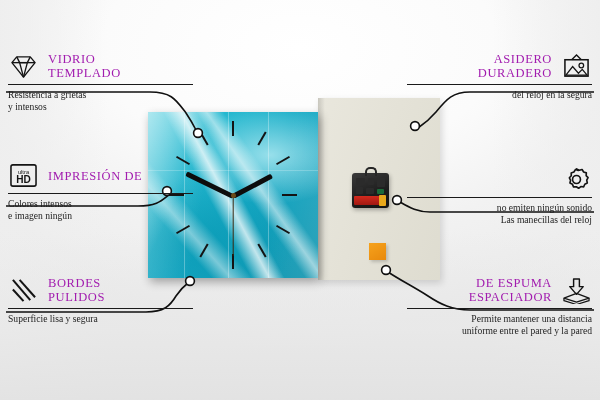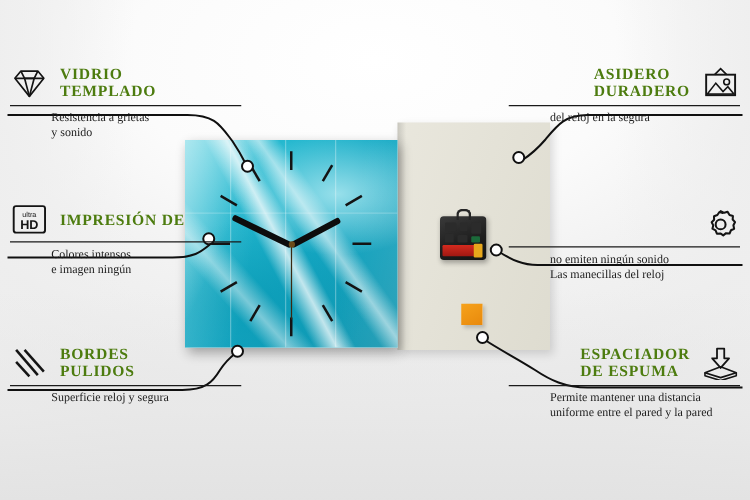--- a/index.html
+++ b/index.html
@@ -15,35 +15,35 @@
     position:absolute; inset:0;
     background:
       linear-gradient(180deg, rgba(255,255,255,0) 58%, rgba(232,232,232,.75) 82%, rgba(226,226,226,.9) 100%),
       linear-gradient(90deg, rgba(238,238,238,.85) 0%, rgba(255,255,255,0) 18%, rgba(255,255,255,0) 82%, rgba(238,238,238,.85) 100%);
     pointer-events:none;
   }
 
   
   .feature { position:absolute; width:185px; }
   .feature.left  { left:8px;  text-align:left; }
-  .feature.right { right:8px; text-align:left; }
+  .feature.right { right:8px; text-align:right; }
 
   .f-head { display:flex; align-items:center; gap:9px; }
   .feature.right .f-head { flex-direction:row-reverse; }
 
   .f-icon { width:31px; height:27px; flex:0 0 auto; display:block; }
   .f-title {
     font-family:"Liberation Serif", serif;
-    font-weight:bold; font-size:12.5px; line-height:14px;
-    letter-spacing:.6px; color:#4d7c0f; text-transform:uppercase;
+    font-weight:normal; font-size:12.5px; line-height:14px;
+    letter-spacing:.6px; color:#a21caf; text-transform:uppercase;
   }
   .f-rule { height:1px; background:#1a1a1a; margin:4px 0 4px 0; }
   .f-desc {
     font-family:"Liberation Serif", serif;
-    font-size:9.6px; line-height:11.6px; color:#1d1d1d;margin-left:33px;
+    font-size:9.6px; line-height:11.6px; color:#1d1d1d;
   }
 
   
   .stage { position:absolute; left:0; top:0; width:600px; height:400px; pointer-events:none; }
 
   
   .back-panel {
     position:absolute; left:318px; top:98px; width:122px; height:182px;
     background:linear-gradient(110deg,#e9e7dd 0%, #e4e2d7 45%, #dedcd0 100%);
     box-shadow: 2px 3px 7px rgba(0,0,0,.14);
@@ -192,21 +192,21 @@
         <path d="M12,10 H20"></path>
       </g>
     </svg>
     <div>
       <div class="f-title">VIDRIO</div>
       <div class="f-title">TEMPLADO</div>
     </div>
   </div>
   <div class="f-rule"></div>
   <div class="f-desc">Resistencia a grietas</div>
-  <div class="f-desc">y sonido</div>
+  <div class="f-desc">y intensos</div>
 </div>
 
 <div class="feature left" style="top:162px;">
   <div class="f-head">
     <svg class="f-icon" viewBox="0 0 32 28">
       <rect x="3" y="3" width="26" height="22" rx="2" fill="none" stroke="#141414" stroke-width="1.6"></rect>
       <text x="16" y="12" font-family="Liberation Sans, sans-serif" font-size="6" fill="#141414" text-anchor="middle">ultra</text>
       <text x="16" y="22" font-family="Liberation Sans, sans-serif" font-size="10.5" font-weight="bold" fill="#141414" text-anchor="middle">HD</text>
     </svg>
     <div>
@@ -226,21 +226,21 @@
           <path d="M12,3 L28,21"></path>
           <path d="M5,13 L16,25"></path>
       </g>
     </svg>
     <div>
       <div class="f-title">BORDES</div>
       <div class="f-title">PULIDOS</div>
     </div>
   </div>
   <div class="f-rule"></div>
-  <div class="f-desc">Superficie reloj y segura</div>
+  <div class="f-desc">Superficie lisa y segura</div>
 </div>
 
 <div class="feature right" style="top:52px;">
   <div class="f-head">
     <svg class="f-icon" viewBox="0 0 32 28">
       <path d="M11,7 L16,2 L21,7" fill="none" stroke="#141414" stroke-width="1.4"></path>
       <rect x="4" y="7" width="24" height="17" fill="none" stroke="#141414" stroke-width="1.6"></rect>
       <circle cx="21" cy="13" r="2.4" fill="none" stroke="#141414" stroke-width="1.3"></circle>
       <path d="M5,23 L12,14 L18,21 L22,17 L27,23 Z" fill="none" stroke="#141414" stroke-width="1.3"></path>
     </svg>
@@ -268,20 +268,20 @@
 </div>
 
 <div class="feature right" style="top:276px;">
   <div class="f-head">
     <svg class="f-icon" viewBox="0 0 32 28">
       <path d="M13,2 h6 v8 h4 l-7,8 -7,-8 h4 Z" fill="none" stroke="#141414" stroke-width="1.5" stroke-linejoin="round"></path>
       <path d="M16,17 L29,22 L16,26 L3,22 Z" fill="none" stroke="#141414" stroke-width="1.4" stroke-linejoin="round"></path>
       <path d="M3,22 v2.5 L16,28.5 L29,24.5 V22" fill="none" stroke="#141414" stroke-width="1.3" stroke-linejoin="round"></path>
     </svg>
     <div>
+      <div class="f-title">DE ESPUMA</div>
       <div class="f-title">ESPACIADOR</div>
-      <div class="f-title">DE ESPUMA</div>
     </div>
   </div>
   <div class="f-rule"></div>
   <div class="f-desc">Permite mantener una distancia</div>
   <div class="f-desc">uniforme entre el pared y la pared</div>
 </div>
 
 </body></html>

